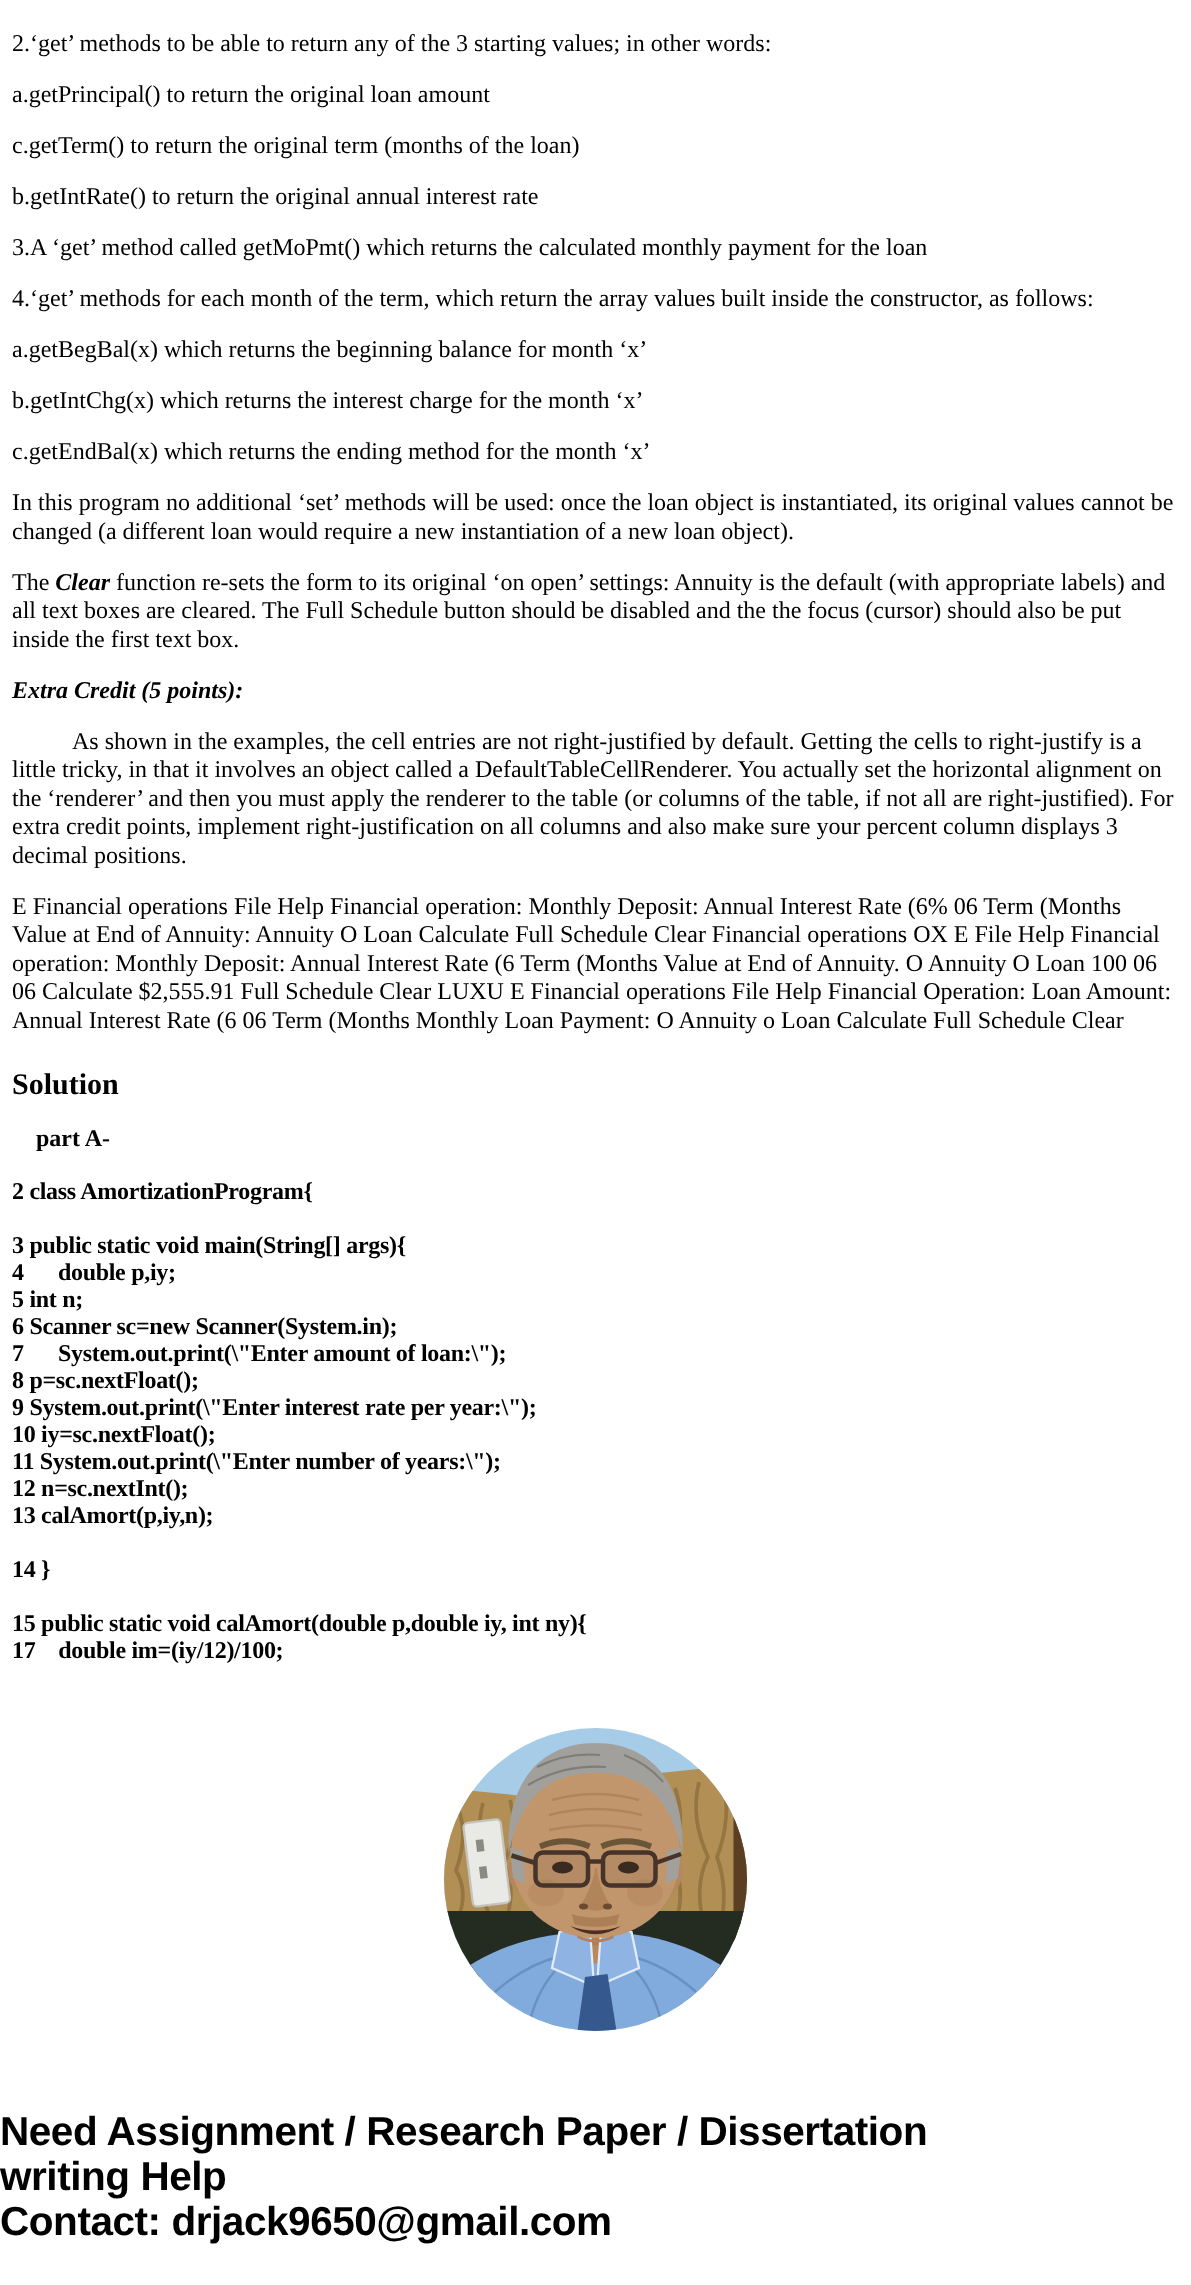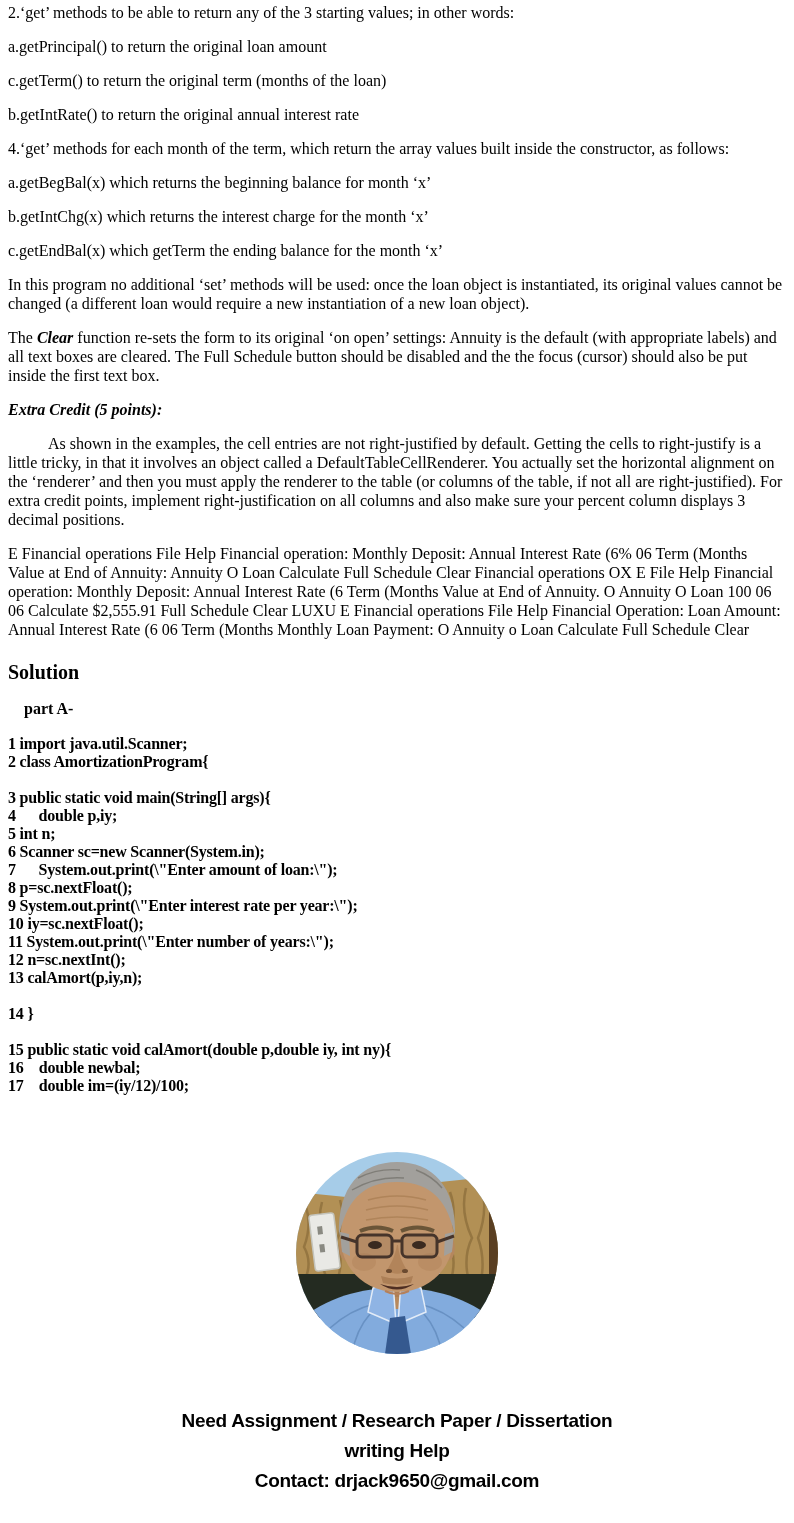--- a/index.html
+++ b/index.html
@@ -1,76 +1,75 @@
 <!DOCTYPE html>
 <html><head>
 <meta charset="utf-8">
 <style>
   html,body { margin:0; padding:0; background:#ffffff; }
   .page {
     width:794px; height:1523px; overflow:hidden; background:#ffffff;
     color:#000; font-family:"Liberation Serif", serif; font-size:16px;
   }
-  .doc-clip { height:1122px; overflow:hidden; padding:0 8px; box-sizing:border-box; }
+  .doc-clip { height:1122px; overflow:hidden; padding:17px 8px; box-sizing:border-box; }
   .doc-clip p { margin:15px 0; line-height:19px; }
   .doc-clip > p:first-child { margin-top:3px; }
   .bi { font-weight:bold; font-style:italic; }
   .bold { font-weight:bold;font-style:italic; }
   .indent-first { text-indent:40px; }
   .solution-heading { font-size:20px; font-weight:bold; margin:21px 0 2px 0; line-height:24px; }
   .part-label { font-weight:bold; margin:15px 16px; line-height:19px; }
   .code { font-weight:bold; margin-top:17px; letter-spacing:-0.2px; }
   .code-line { white-space:pre-wrap; line-height:18px; min-height:18px; }
   .avatar-wrap { width:202px; height:202px; border-radius:50%; overflow:hidden; margin:30px auto 0 auto; }
   .avatar-wrap svg { display:block; width:202px; height:202px; }
   .footer {
-    margin-top:52px; text-align:center; font-family:"Liberation Sans", sans-serif;
-    font-weight:bold; font-size:19px; line-height:30px; letter-spacing:-0.3px;
+    margin-top:52px; font-family:"Liberation Sans", sans-serif;
+    font-weight:bold; font-size:27px; line-height:30px; letter-spacing:-0.3px;
   }
 </style>
 </head>
 <body>
 
 <div class="page">
   <div class="doc-clip">
     <p>2.‘get’ methods to be able to return any of the 3 starting values; in other words:</p>
     <p>a.getPrincipal() to return the original loan amount</p>
     <p>c.getTerm() to return the original term (months of the loan)</p>
     <p>b.getIntRate() to return the original annual interest rate</p>
+    <p>3.A ‘get’ method called getMoPmt() which returns the calculated monthly payment for the loan</p>
     <p>4.‘get’ methods for each month of the term, which return the array values built inside the constructor, as follows:</p>
     <p>a.getBegBal(x) which returns the beginning balance for month ‘x’</p>
     <p>b.getIntChg(x) which returns the interest charge for the month ‘x’</p>
-    <p>c.getEndBal(x) which getTerm the ending balance for the month ‘x’</p>
+    <p>c.getEndBal(x) which returns the ending method for the month ‘x’</p>
     <p>In this program no additional ‘set’ methods will be used: once the loan object is instantiated, its original values cannot be changed (a different loan would require a new instantiation of a new loan object).</p>
     <p><span>The </span><span class="bi">Clear</span><span> function re-sets the form to its original ‘on open’ settings: Annuity is the default (with appropriate labels) and all text boxes are cleared. The Full Schedule button should be disabled and the the focus (cursor) should also be put inside the first text box.</span></p>
     <p class="bold">Extra Credit (5 points):</p>
     <p class="indent-first">As shown in the examples, the cell entries are not right-justified by default. Getting the cells to right-justify is a little tricky, in that it involves an object called a DefaultTableCellRenderer. You actually set the horizontal alignment on the ‘renderer’ and then you must apply the renderer to the table (or columns of the table, if not all are right-justified). For extra credit points, implement right-justification on all columns and also make sure your percent column displays 3 decimal positions.</p>
     <p>E Financial operations File Help Financial operation: Monthly Deposit: Annual Interest Rate (6% 06 Term (Months Value at End of Annuity: Annuity O Loan Calculate Full Schedule Clear Financial operations OX E File Help Financial operation: Monthly Deposit: Annual Interest Rate (6 Term (Months Value at End of Annuity. O Annuity O Loan 100 06 06 Calculate $2,555.91 Full Schedule Clear LUXU E Financial operations File Help Financial Operation: Loan Amount: Annual Interest Rate (6 06 Term (Months Monthly Loan Payment: O Annuity o Loan Calculate Full Schedule Clear</p>
     <div class="solution-heading">Solution</div>
     <div class="part-label">part A-</div>
     <div class="code">
-      <div class="code-line">1 import java.util.Scanner;</div>
       <div class="code-line">2 class AmortizationProgram{</div>
       <div class="code-line"> </div>
       <div class="code-line">3 public static void main(String[] args){</div>
       <div class="code-line">4      double p,iy;</div>
       <div class="code-line">5 int n;</div>
       <div class="code-line">6 Scanner sc=new Scanner(System.in);</div>
       <div class="code-line">7      System.out.print(\"Enter amount of loan:\");</div>
       <div class="code-line">8 p=sc.nextFloat();</div>
       <div class="code-line">9 System.out.print(\"Enter interest rate per year:\");</div>
       <div class="code-line">10 iy=sc.nextFloat();</div>
       <div class="code-line">11 System.out.print(\"Enter number of years:\");</div>
       <div class="code-line">12 n=sc.nextInt();</div>
       <div class="code-line">13 calAmort(p,iy,n);</div>
       <div class="code-line"> </div>
       <div class="code-line">14 }</div>
       <div class="code-line"> </div>
       <div class="code-line">15 public static void calAmort(double p,double iy, int ny){</div>
-      <div class="code-line">16    double newbal;</div>
       <div class="code-line">17    double im=(iy/12)/100;</div>
 
     </div>
   </div>
 
   <div class="avatar-wrap">
     <svg viewBox="0 0 202 202" xmlns="http://www.w3.org/2000/svg">
       <rect x="0" y="0" width="202" height="202" fill="#a6cce8"></rect>
 
       <path d="M0,40 L60,46 L60,132 L0,132 Z" fill="#b29055"></path>

